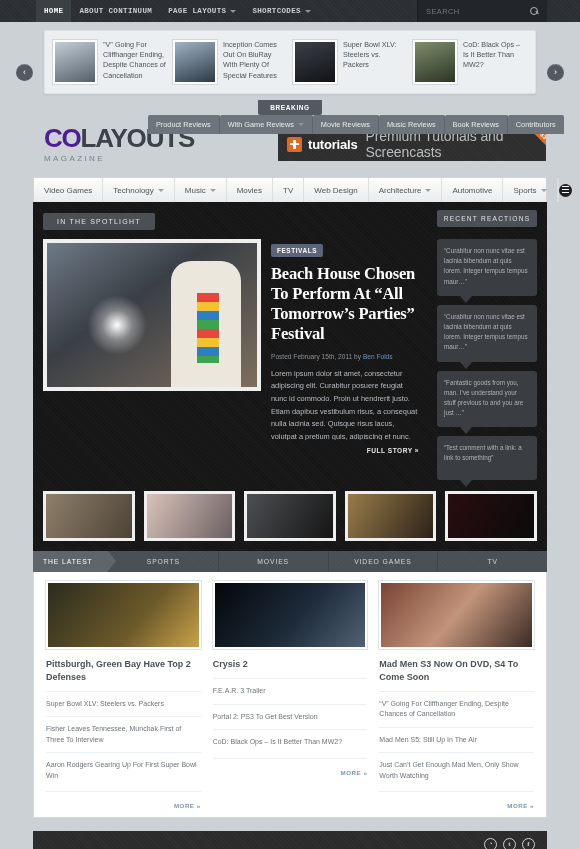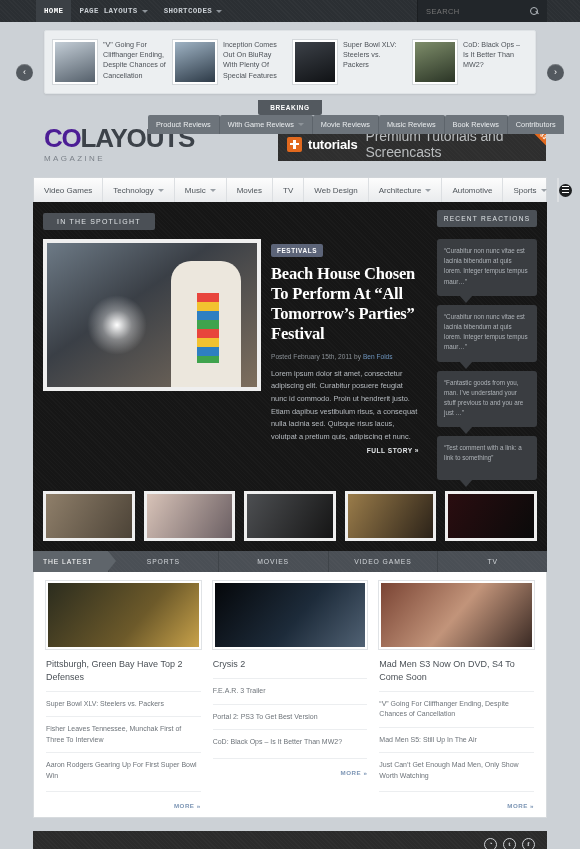--- a/index.html
+++ b/index.html
@@ -197,21 +197,21 @@
   .latest{
     margin:0 33px; background:#fff; border:1px solid #d7dbde; border-top:0;
     display:flex; padding:9px 6px 0;
   }
   .lcol{ flex:1; padding:0 6px; }
   .lthumb{ width:100%; height:68px; border:2px solid #fff; box-shadow:0 0 0 1px #e0e3e6; }
   .lt1{background:linear-gradient(130deg,#2b2c1e,#6d5a2a 60%,#c8a24a);}
   .lt2{background:linear-gradient(130deg,#9aa3a8,#5d676c);}
   .lt3{background:linear-gradient(130deg,#05070a,#1d2b3a 55%,#516274);}
   .lt4{background:linear-gradient(130deg,#7a4434,#c2947a 50%,#3a2a24);}
-  .lhead{ font-size:9px; line-height:1.42; color:#4b5157; margin:9px 0 7px; }
+  .lhead{ font-size:9px; line-height:1.42; color:#4b5157; margin:9px 0 7px;font-weight:bold; }
   .litem{ font-size:7px; line-height:1.5; color:#6e747a; padding:7px 0; border-top:1px solid #eceef0; }
   .more{ text-align:right; font-size:6.2px; font-weight:bold; color:#7d96b5;
     letter-spacing:.5px; padding:10px 0 8px; border-top:1px solid #eceef0; margin-top:3px;}
 
   
   .feed-wrap{ margin:13px 33px 0; }
   .feedbar{
     height:26px; background:#2b2b2b; display:flex; align-items:center; padding:0 12px;
     background-image:repeating-linear-gradient(45deg, rgba(255,255,255,.022) 0 1px, transparent 1px 3px);
     position:relative;
@@ -222,20 +222,23 @@
 </style>
 </head>
 <body>
 
 <div class="page">
 
   <div class="topbar">
     <nav class="topnav">
       <a class="active">
           <span>HOME</span>
+        </a>
+      <a>
+          <span>ABOUT CONTINUUM</span>
         </a>
       <a>
           <span>PAGE LAYOUTS</span>
           <i class="caret"></i>
         </a>
       <a>
           <span>SHORTCODES</span>
           <i class="caret"></i>
         </a>
     </nav>

